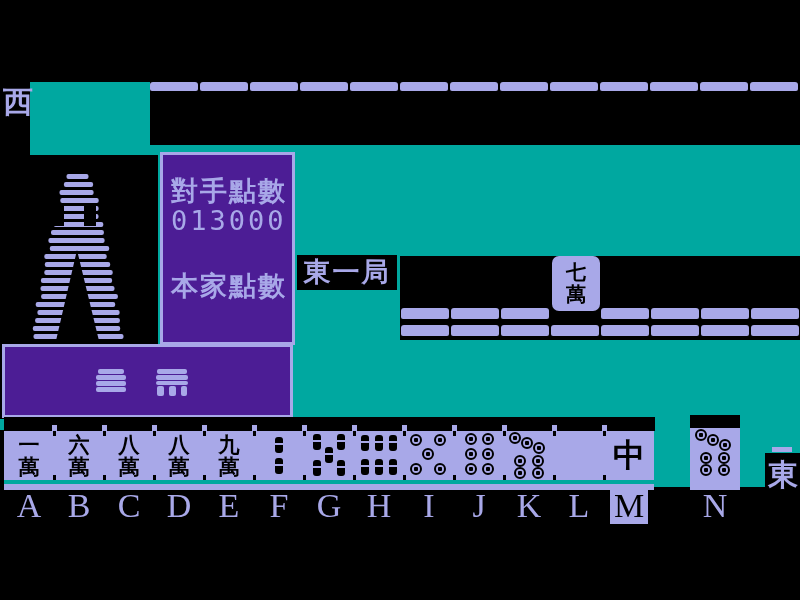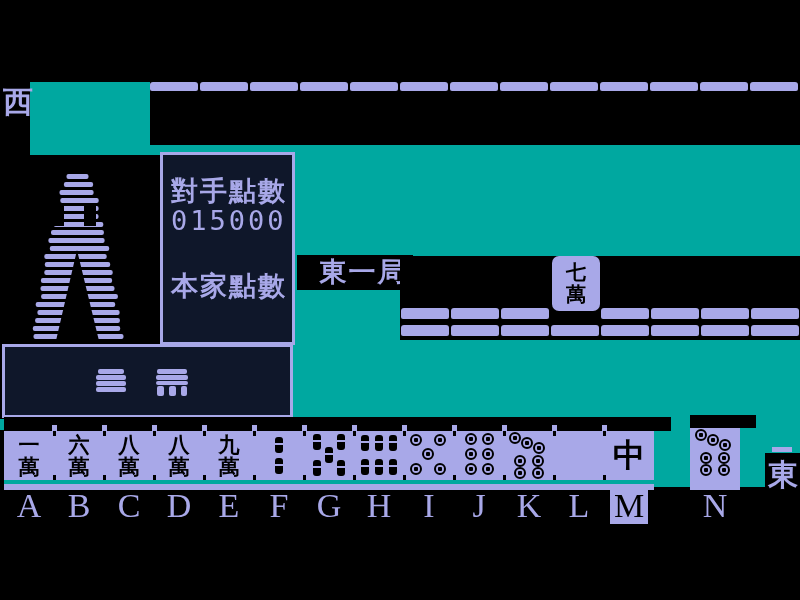--- a/index.html
+++ b/index.html
@@ -1,24 +1,24 @@
 <!DOCTYPE html>
 <html style="--teal: #00a8a0; --lav: #a8a8e8;"><head>
 <meta charset="utf-8">
 <style>
   html,body{margin:0;padding:0;background:#000;}
   #screen{position:relative;width:800px;height:600px;background:#000;overflow:hidden;
           font-family:"Liberation Sans",sans-serif;}
   .abs{position:absolute;}
   .teal{background:var(--teal);}
-  .blk{background:#000;padding-left:16px;}
+  .blk{background:#000;}
   .lav{background:var(--lav);}
   .cjk{color:var(--lav);font-weight:bold;}
   .seg{position:absolute;height:100%;background:var(--lav);border-radius:3px 3px 2px 2px;}
-  .panel{border:3px solid var(--lav);background:#0f172a;box-sizing:border-box;}
+  .panel{border:3px solid var(--lav);background:#4c1d95;box-sizing:border-box;}
   .score-label{color:var(--lav);font-size:27px;font-weight:bold;letter-spacing:2px;white-space:nowrap;}
   .score-value{color:var(--lav);font-family:"DejaVu Sans Mono",monospace;font-size:27px;letter-spacing:3px;white-space:nowrap;}
   .tile{position:absolute;top:0;height:49px;width:50px;background:var(--lav);}
   .tile .face2{width:100%;text-align:center;font-size:21px;line-height:22px;font-weight:bold;color:#000;padding-top:3px;}
   .tile .face1{width:100%;text-align:center;font-size:32px;line-height:48px;font-weight:bold;color:#000;}
   .pat{position:absolute;left:3px;top:1px;width:44px;height:47px;}
   .pin{position:absolute;width:12px;height:12px;border:2px solid #000;border-radius:50%;box-sizing:border-box;
        background:radial-gradient(circle at 50% 50%, #000 0 2px, transparent 2.5px);}
   .sou{position:absolute;width:8px;height:16px;border-radius:3px;
        background:linear-gradient(#000 0 6px, var(--lav) 6px 8px, #000 8px 16px);}
@@ -80,21 +80,21 @@
       <rect x="5.1" y="148" width="84.8" height="5" rx="2" fill="#a8a8e8"></rect>
       <rect x="2.8" y="156" width="87.4" height="5" rx="2" fill="#a8a8e8"></rect>
       <rect x="3.5" y="164" width="90.0" height="5" rx="2" fill="#a8a8e8"></rect>
       <rect x="22" y="36" width="12" height="20" fill="#000000"></rect>
       <rect x="54" y="36" width="12" height="20" fill="#000000"></rect>
       <polygon points="47,80 25,175 70,175" fill="#000000"></polygon>
     </svg>
 
   <div class="abs panel" style="left:160px;top:152px;width:135px;height:193px;">
     <div class="abs score-label" style="left:8px;top:18px;">對手點數</div>
-    <div class="abs score-value" style="left:8px;top:50px;">015000</div>
+    <div class="abs score-value" style="left:8px;top:50px;">013000</div>
     <div class="abs score-label" style="left:8px;top:113px;">本家點數</div>
   </div>
 
   <div class="abs panel" style="left:2px;top:344px;width:291px;height:74px;">
     <div class="abs" style="left:91px;top:22px;width:30px;height:26px;">
       <div class="bar" style="left:2px;top:0;width:26px;height:5px;"></div>
       <div class="bar" style="left:0;top:6px;width:30px;height:5px;"></div>
       <div class="bar" style="left:0;top:12px;width:30px;height:5px;"></div>
       <div class="bar" style="left:0;top:18px;width:30px;height:5px;"></div>
     </div>

